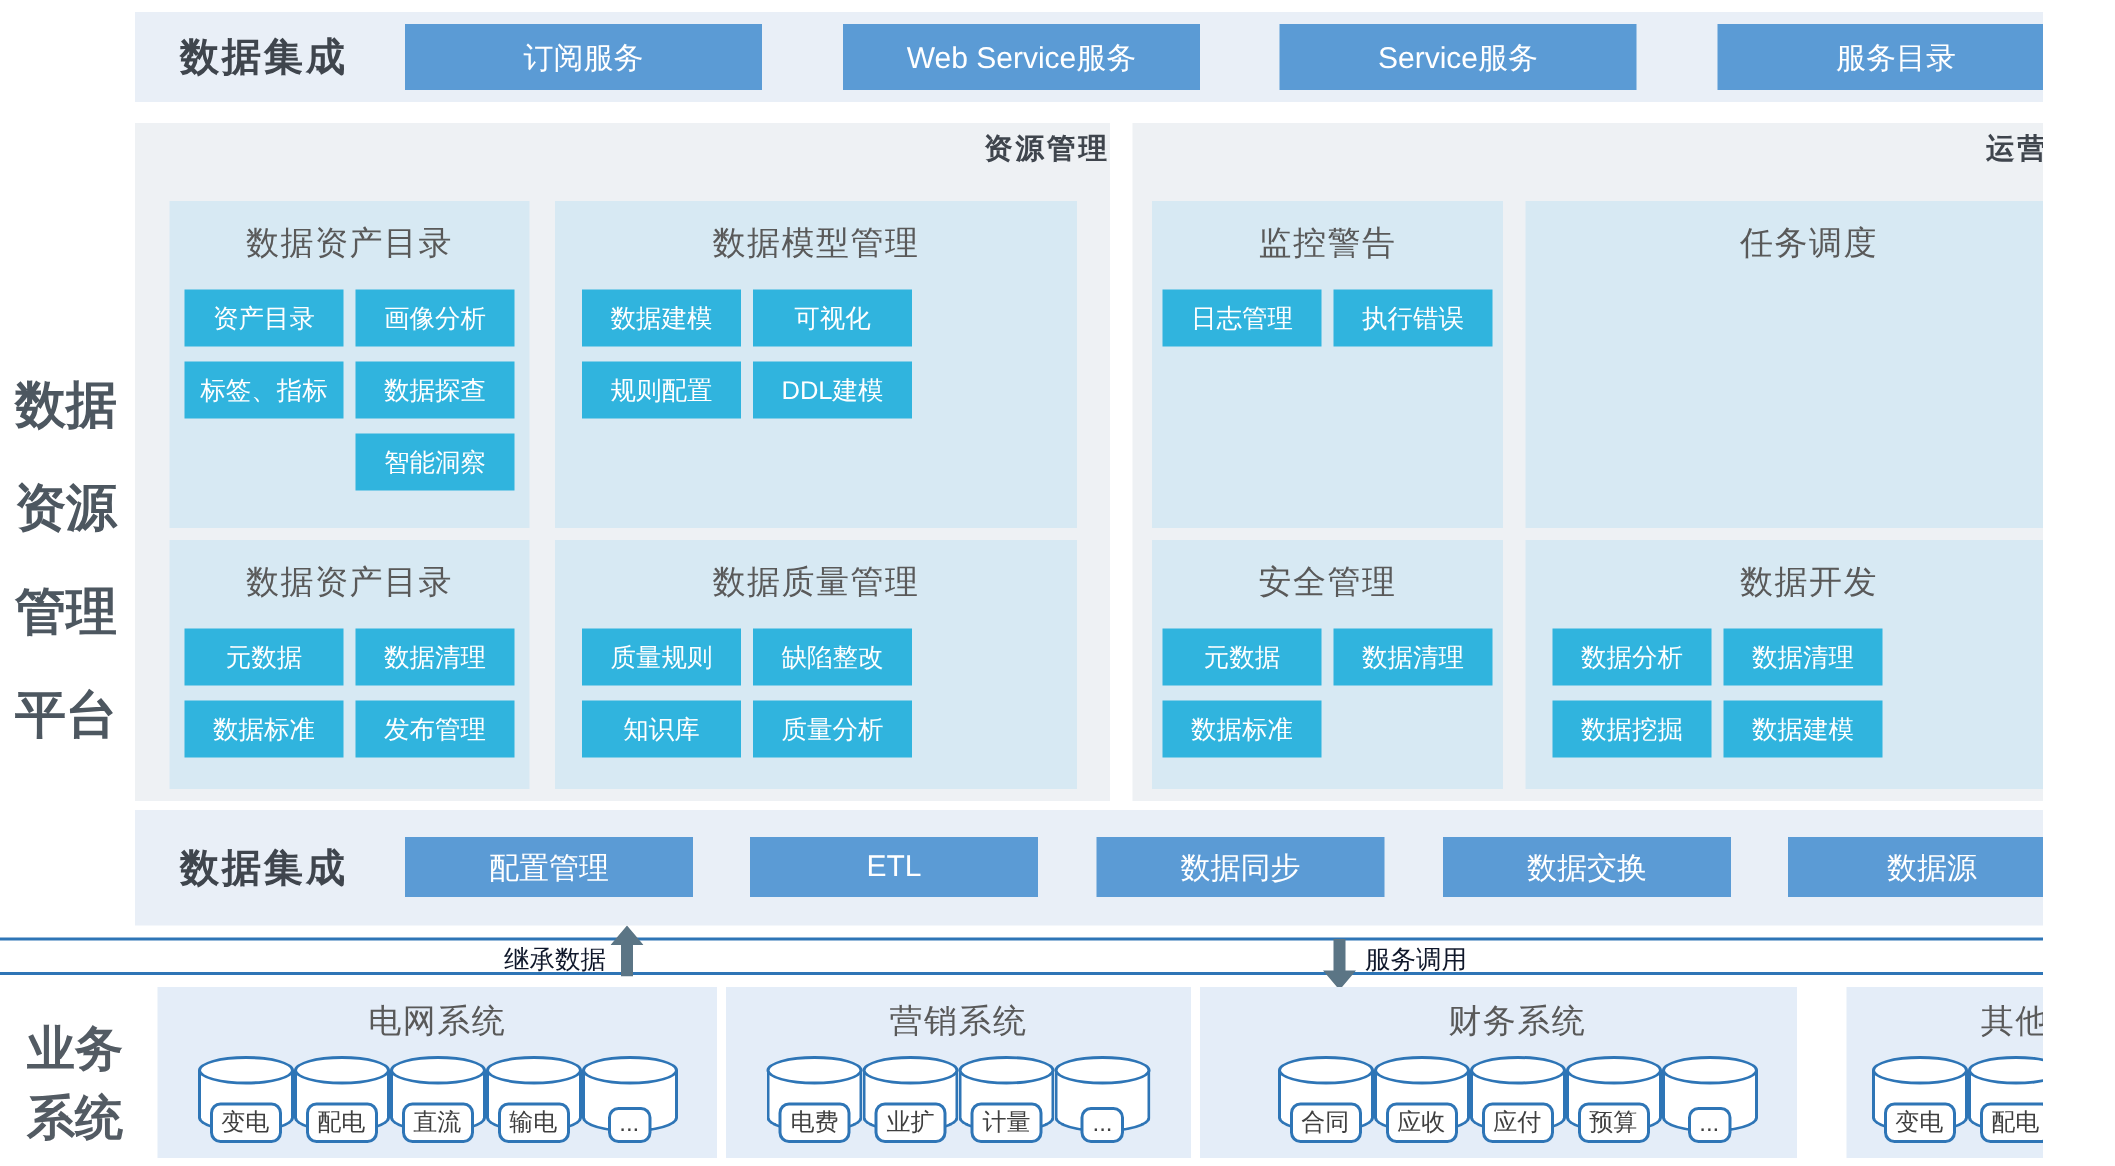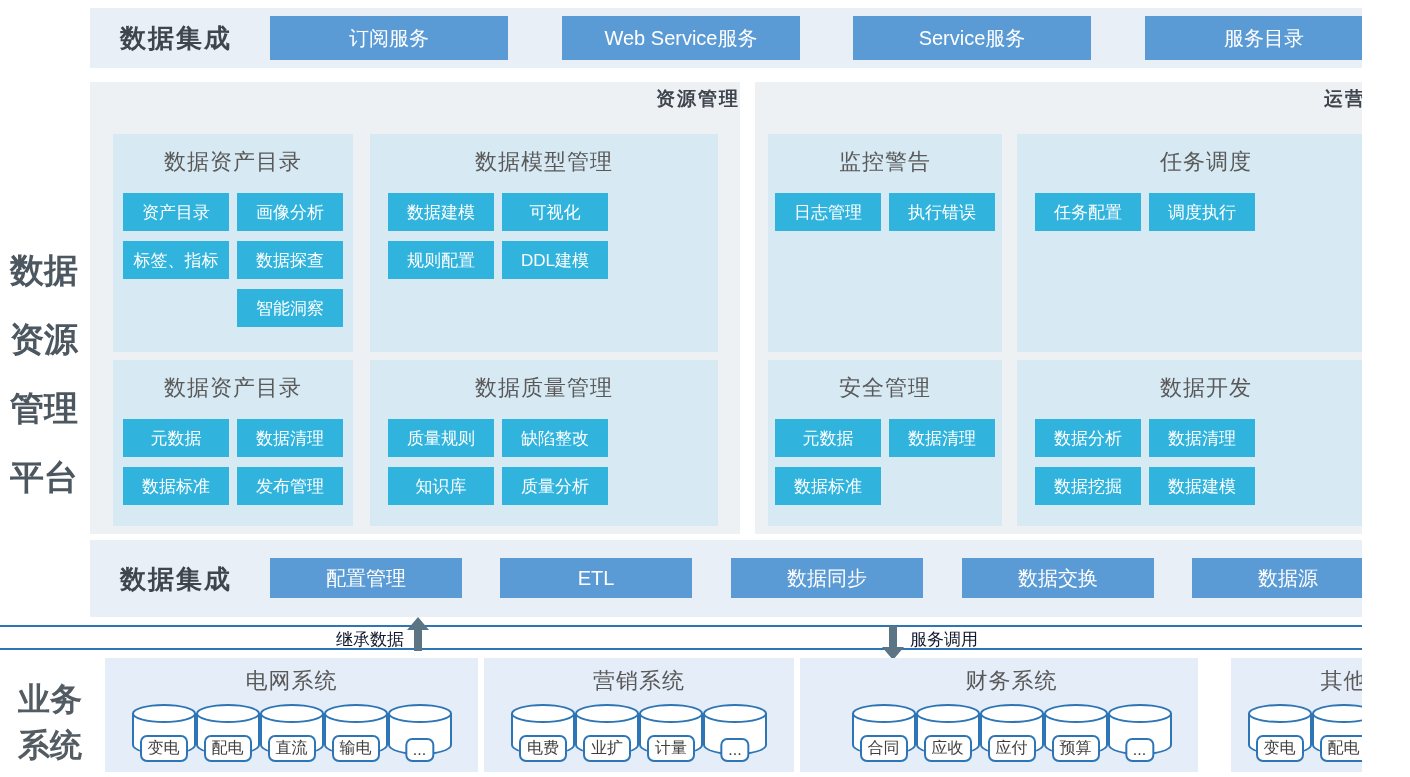--- a/index.html
+++ b/index.html
@@ -130,24 +130,20 @@
     <div class="subpanel" style="left:13px;top:52px;width:234px;height:218px;">
       <div class="sub-title">监控警告</div>
       <div class="btn-grid">
         <div class="cyan-btn">日志管理</div>
         <div class="cyan-btn">执行错误</div>
       </div>
     </div>
 
     <div class="subpanel" style="left:262px;top:52px;width:378px;height:218px;">
       <div class="sub-title">任务调度</div>
-      <div class="btn-grid leftalign">
-        <div class="cyan-btn">任务配置</div>
-        <div class="cyan-btn">调度执行</div>
-      </div>
     </div>
 
     <div class="subpanel" style="left:13px;top:278px;width:234px;height:166px;">
       <div class="sub-title">安全管理</div>
       <div class="btn-grid">
         <div class="cyan-btn">元数据</div>
         <div class="cyan-btn">数据清理</div>
         <div class="cyan-btn">数据标准</div>
       </div>
     </div>

